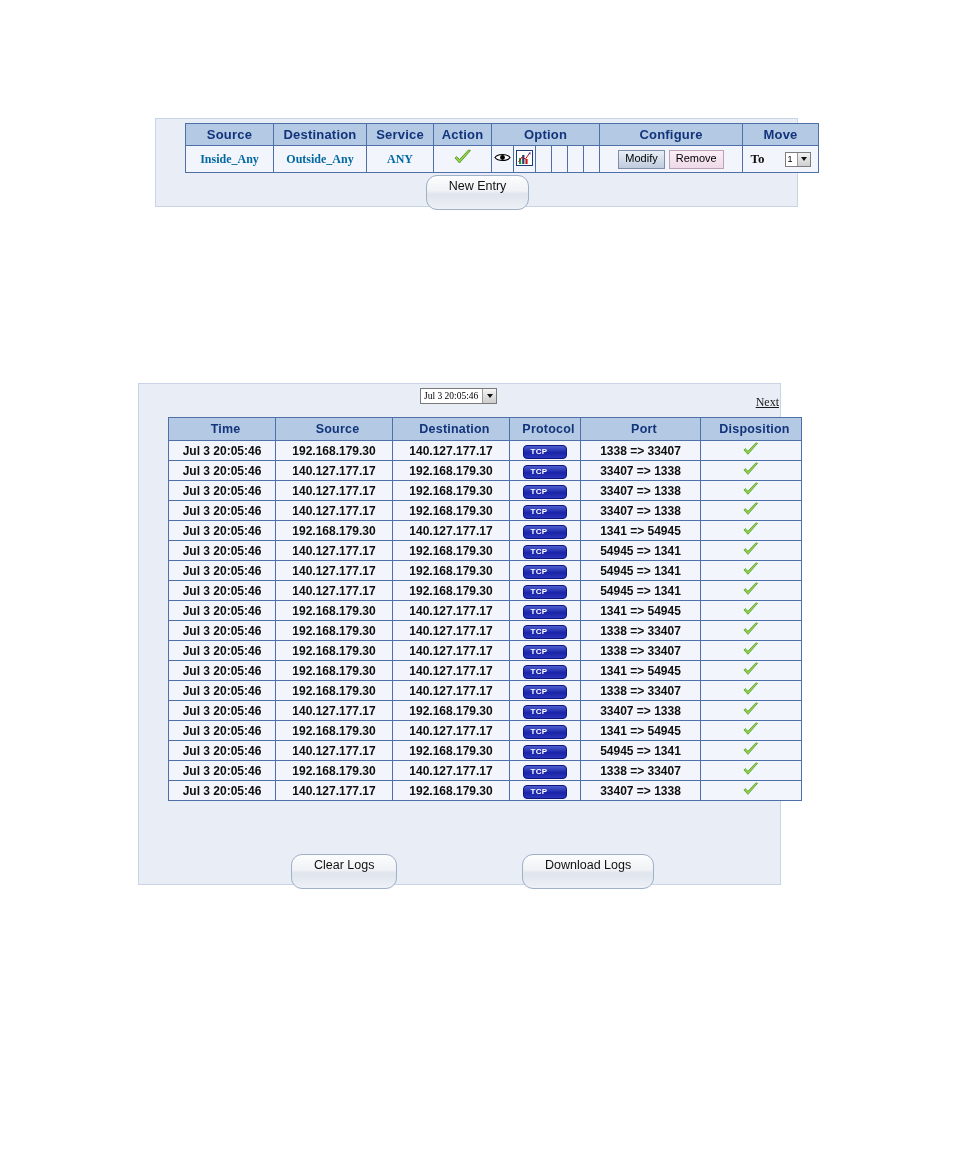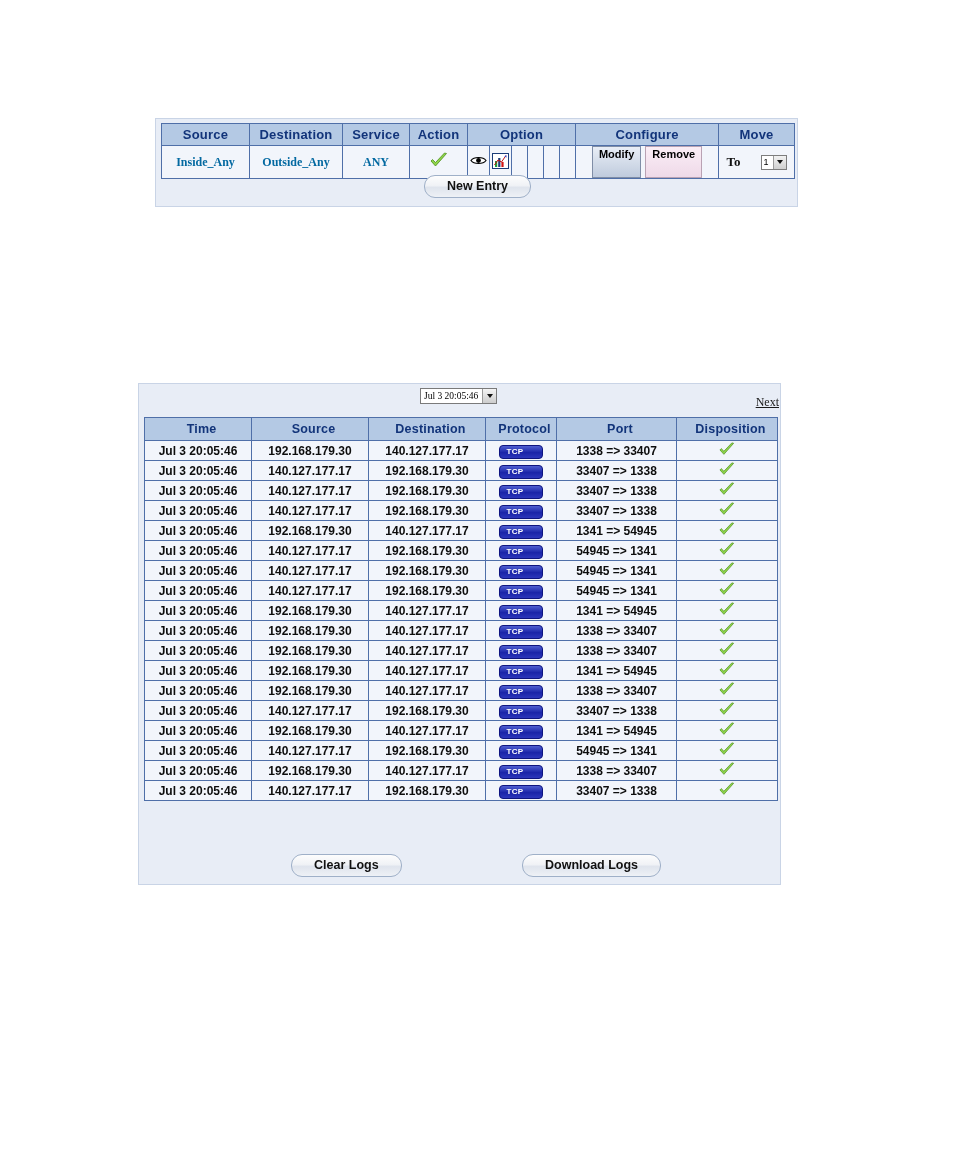--- a/index.html
+++ b/index.html
@@ -28,20 +28,21 @@
     left: 155px;
     top: 118px;
     width: 643px;
     height: 89px;
   }
 
   table.grid {
     border-collapse: collapse;
     table-layout: fixed;
     background: #ffffff;
+    margin-left: 24px;
   }
   table.grid th,
   table.grid td {
     border: 1px solid #4f6fa8;
     padding: 0;
     margin: 0;
     text-align: center;
     vertical-align: middle;
   }
   table.grid th {
@@ -78,24 +79,24 @@
   
   .eye-icon { display:inline-block; line-height:0; }
   
   .chart-icon { display:inline-block; line-height:0; }
 
   .check-mark { display:inline-block; line-height:0; }
 
   .btn-modify, .btn-remove {
     display: inline-block;
     font-size: 11px;
-    font-weight: bold;
+    font-weight: normal;
     font-family: "Liberation Sans", sans-serif;
     color: #000;
-    padding: 1px 6px 16px 6px;
+    padding: 1px 6px 3px 6px;
     border: 1px solid #8a93a5;
     margin: 0 2px;
     cursor: pointer;
     line-height: 13px;
   }
   .btn-modify {
     background: linear-gradient(#e9eef6, #bfcbdd);
     border-color: #7f8da6;
   }
   .btn-remove {
@@ -144,26 +145,26 @@
   .mini-select .arrow::after {
     content: "";
     border-left: 3px solid transparent;
     border-right: 3px solid transparent;
     border-top: 4px solid #111;
   }
 
   .pill-btn {
     display: inline-block;
     font-size: 12.5px;
-    font-weight: bold;
+    font-weight: normal;
     color: #111111;
     background: linear-gradient(#fdfdfd 0%, #f0f2f6 45%, #dfe4ed 55%, #eef1f6 100%);
     border: 1px solid #9fb0c8;
     border-radius: 11px;
-    padding: 3px 22px 4px 22px;
+    padding: 3px 22px 16px 22px;
     cursor: pointer;
     line-height: 14px;
   }
 
   #new-entry-wrap {
     position: absolute;
     left: 0;
     top: 56px;
     width: 643px;
     text-align: center;

